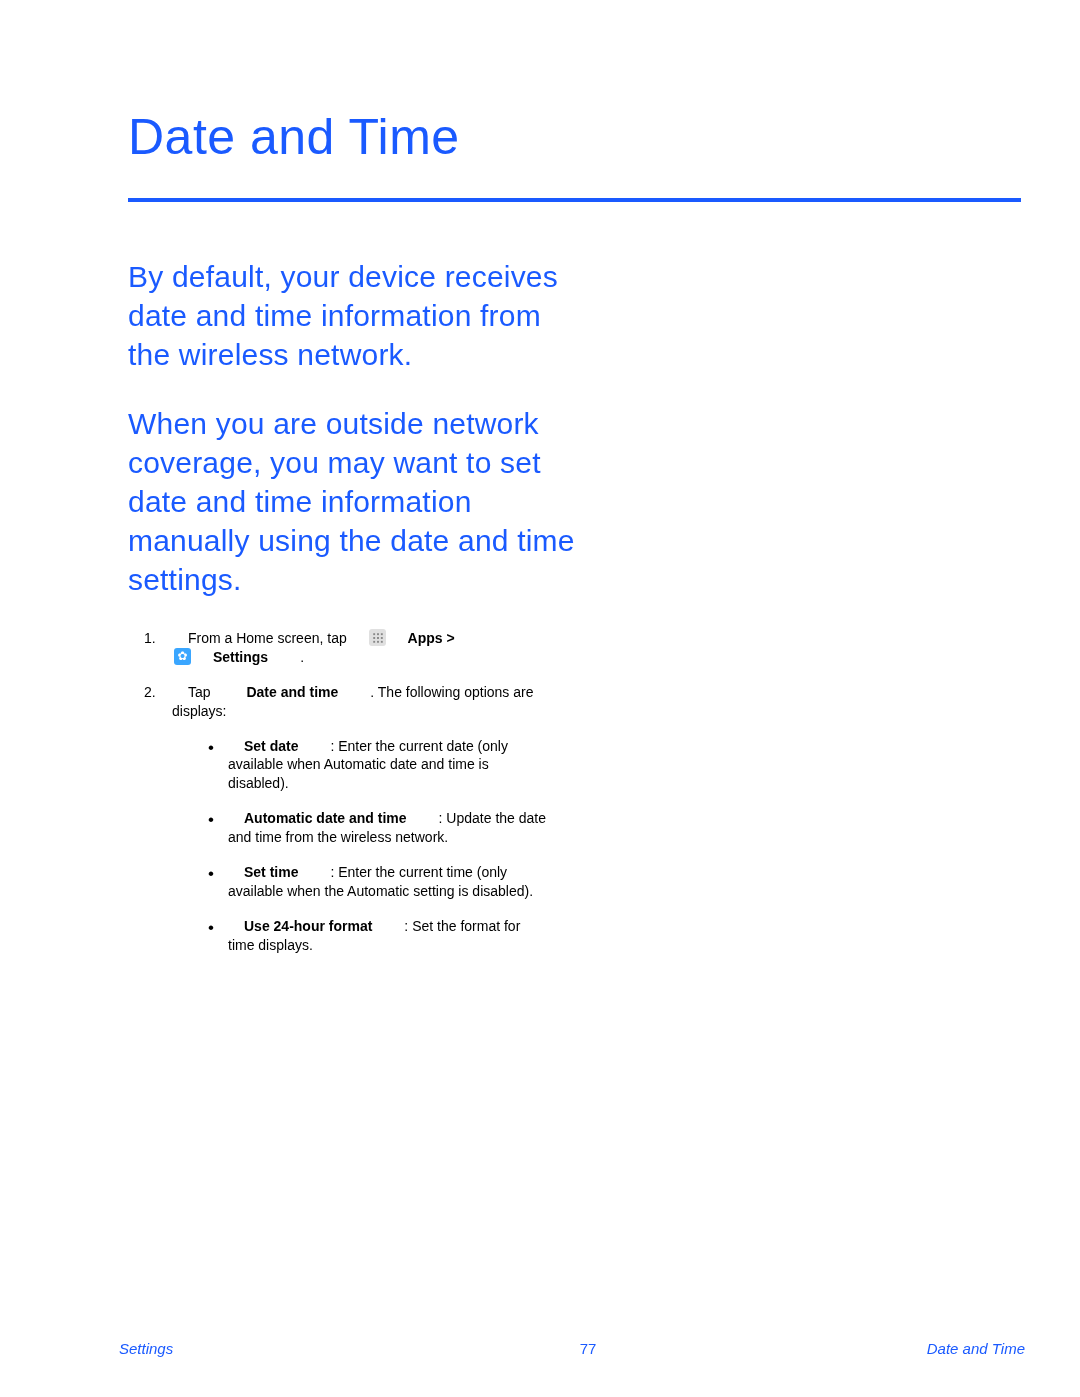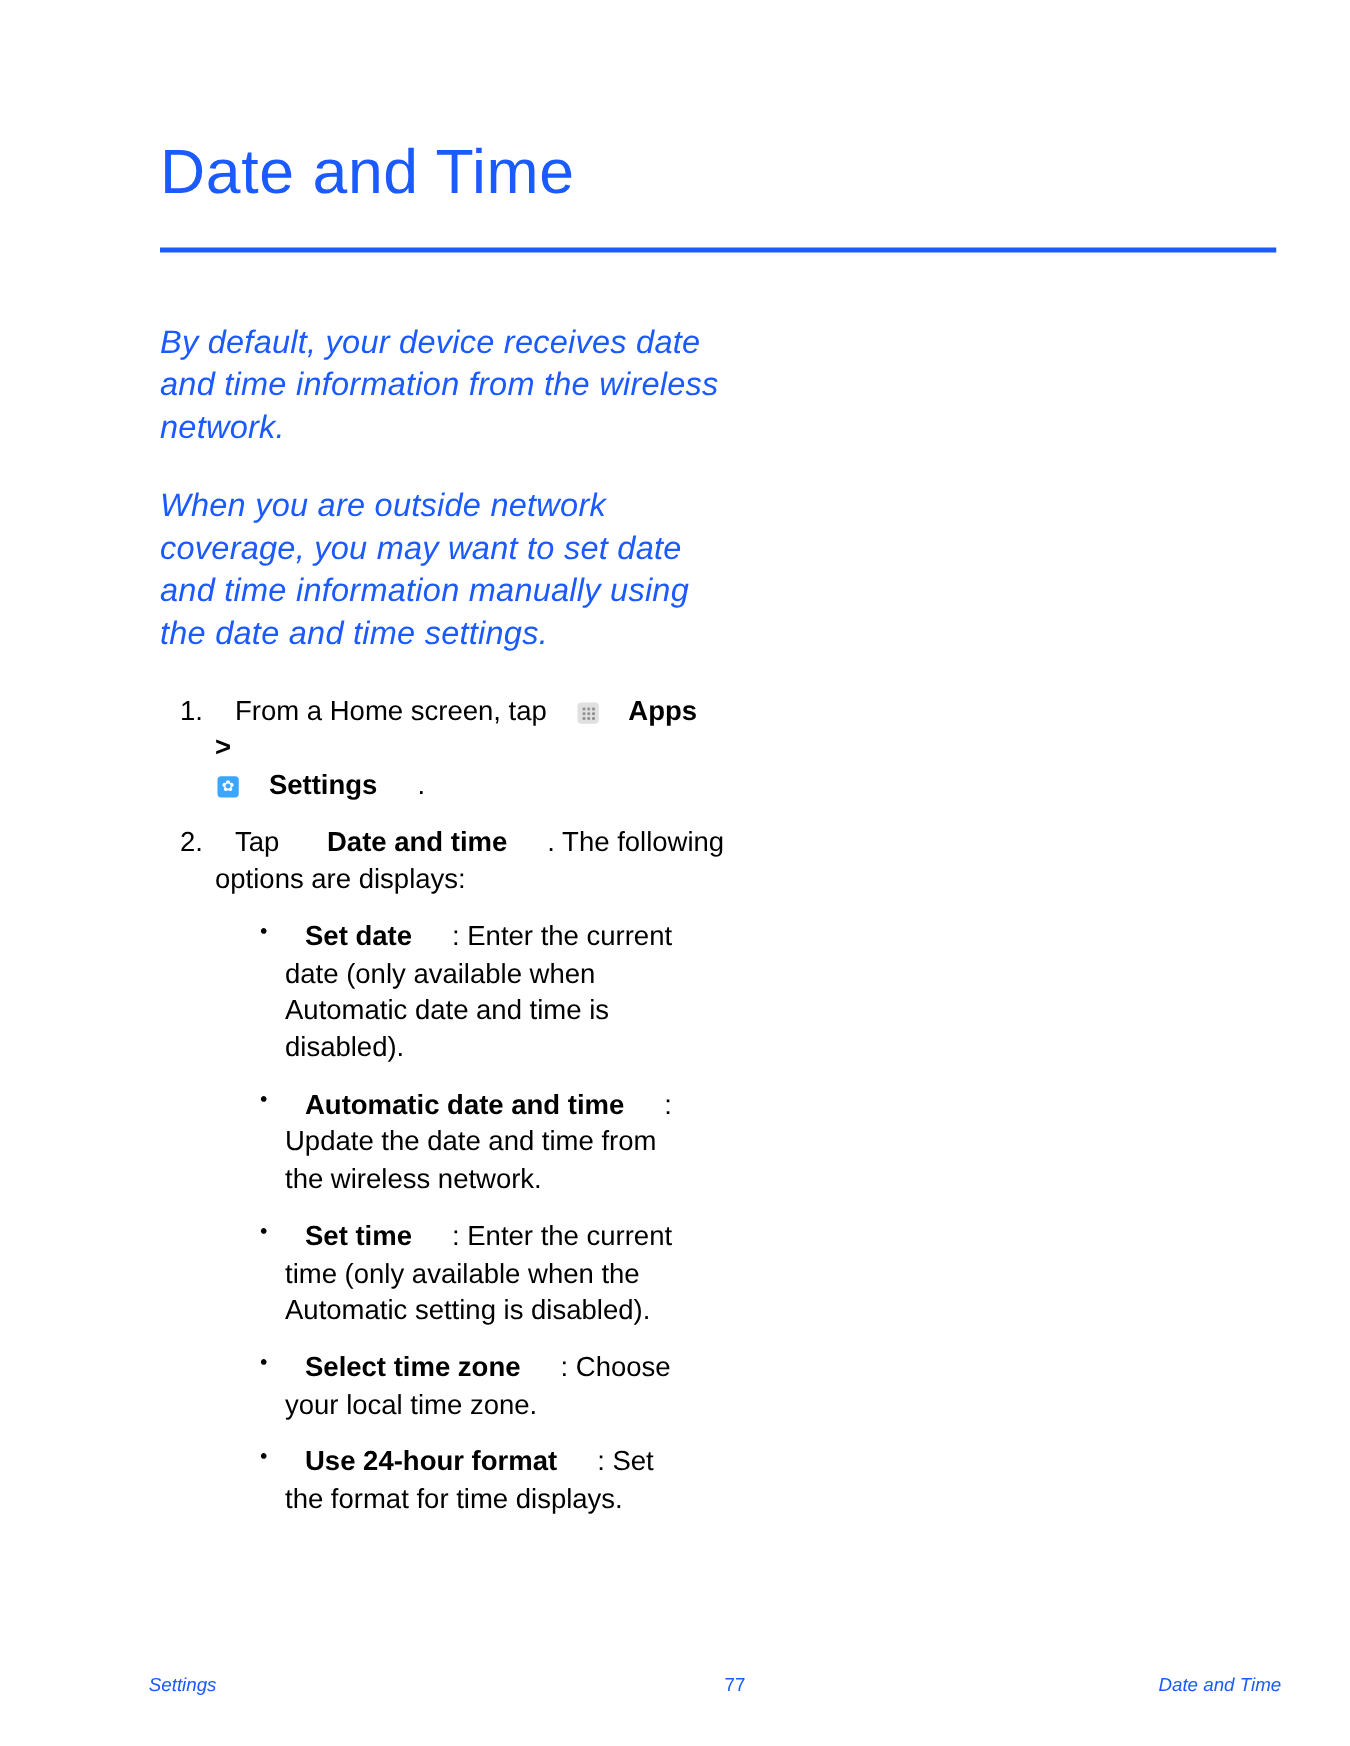--- a/index.html
+++ b/index.html
@@ -18,32 +18,31 @@
       letter-spacing: 0.5px;
       padding-bottom: 16px;
     }
     .rule {
       border: none;
       border-top: 4px solid #1a5aff;
       margin-bottom: 55px;
     }
     .intro {
       width: 450px;
-      font-size: 26px;
+      font-size: 30px;
       line-height: 1.3;
-      font-style: italic;
       color: #1a5aff;
       margin-bottom: 30px;
       letter-spacing: 0.2px;
     }
     .steps {
       width: 470px;
       list-style: none;
       counter-reset: step;
-      font-size: 22px;
+      font-size: 14px;
       line-height: 1.35;
       color: #000000;
     }
     .steps > li {
       counter-increment: step;
       position: relative;
       padding-left: 28px;
       margin-bottom: 16px;
     }
     .steps > li::before {
@@ -142,21 +141,20 @@
     <br>
     <span class="settings-icon"></span>
     <span class="b">Settings</span><span>.</span>
   </li>
   <li>
     <span>Tap </span><span class="b">Date and time</span><span>. The following options are displays:</span>
     <ul class="bullets">
       <li><span class="b">Set date</span><span>: Enter the current date (only available when Automatic date and time is disabled).</span></li>
       <li><span class="b">Automatic date and time</span><span>: Update the date and time from the wireless network.</span></li>
       <li><span class="b">Set time</span><span>: Enter the current time (only available when the Automatic setting is disabled).</span></li>
-      <li><span class="b">Select time zone</span><span>: Choose your local time zone.</span></li>
       <li><span class="b">Use 24-hour format</span><span>: Set the format for time displays.</span></li>
     </ul>
   </li>
 </ol>
 
 <div class="footer">
   <span>Settings</span>
   <span class="center">77</span>
   <span>Date and Time</span>
 </div>

